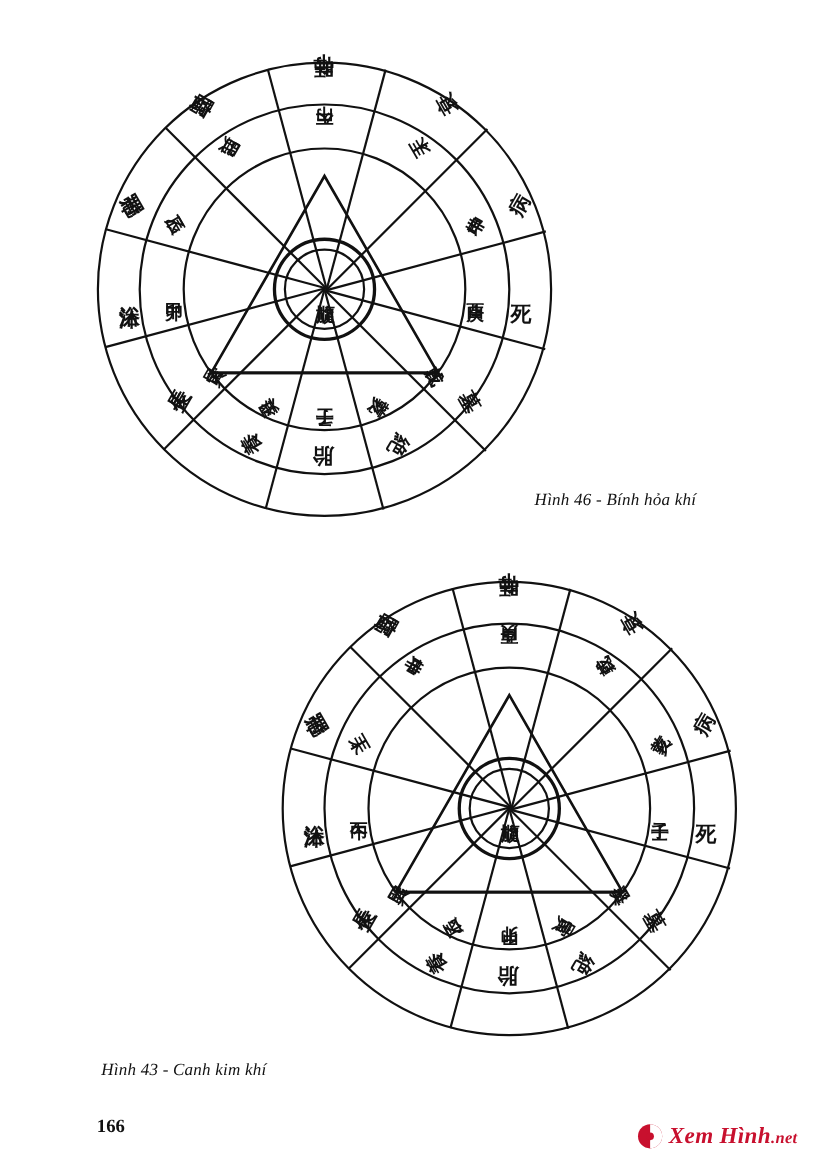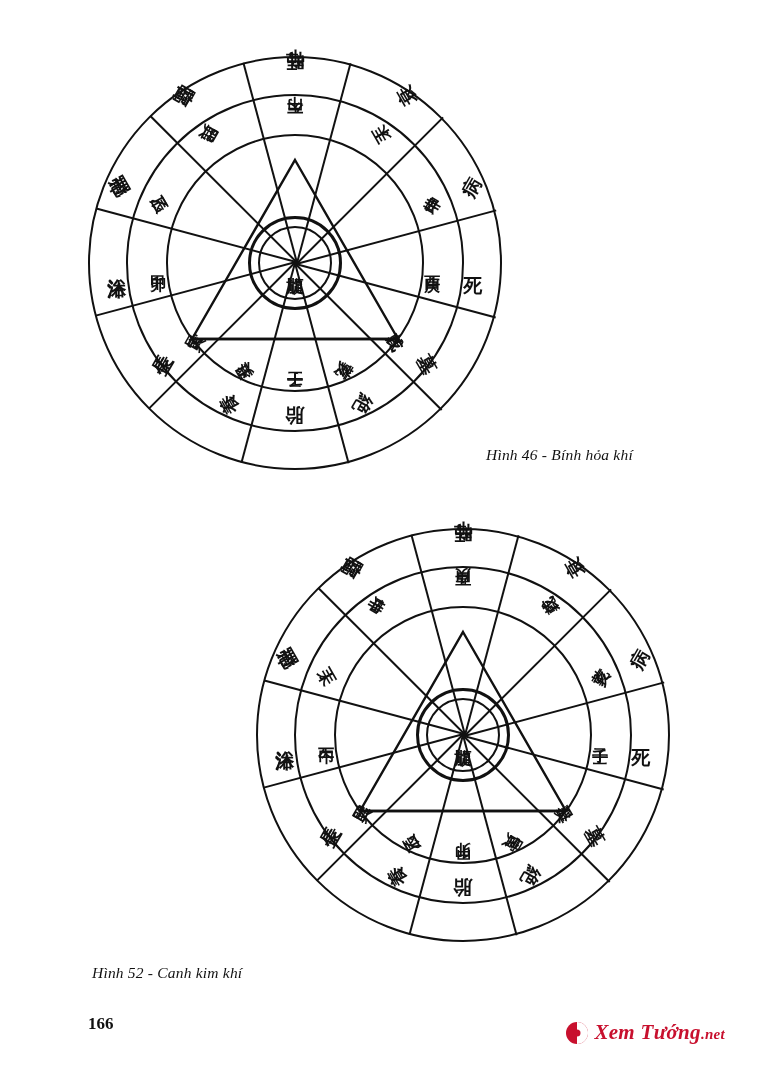--- a/index.html
+++ b/index.html
@@ -359,22 +359,22 @@
       <span style="font-size:16px; transform: rotate(-90deg);">子壬</span>
     </div>
     <div class="lab vert" style="transform: rotate(60deg) translate(0,-137px);">
       <span style="font-size:16px; transform: rotate(-120deg);">亥乾</span>
     </div>
     <div class="lab vert" style="transform: rotate(30deg) translate(0,-137px);">
       <span style="font-size:16px; transform: rotate(-150deg);">戌乾</span>
     </div>
   </div>
 
-  <div class="caption" style="left:92px; top:964px;">Hình 52 - Canh kim khí</div>
+  <div class="caption" style="left:92px; top:964px;">Hình 43 - Canh kim khí</div>
 
   <div class="pagenum">166</div>
 
   <div class="wm">
     <div class="yy"></div>
-    <div class="txt"><span>Xem Tướng</span><span class="net">.net</span></div>
+    <div class="txt"><span>Xem Hình</span><span class="net">.net</span></div>
   </div>
 
 </div>
 
 </body></html>

